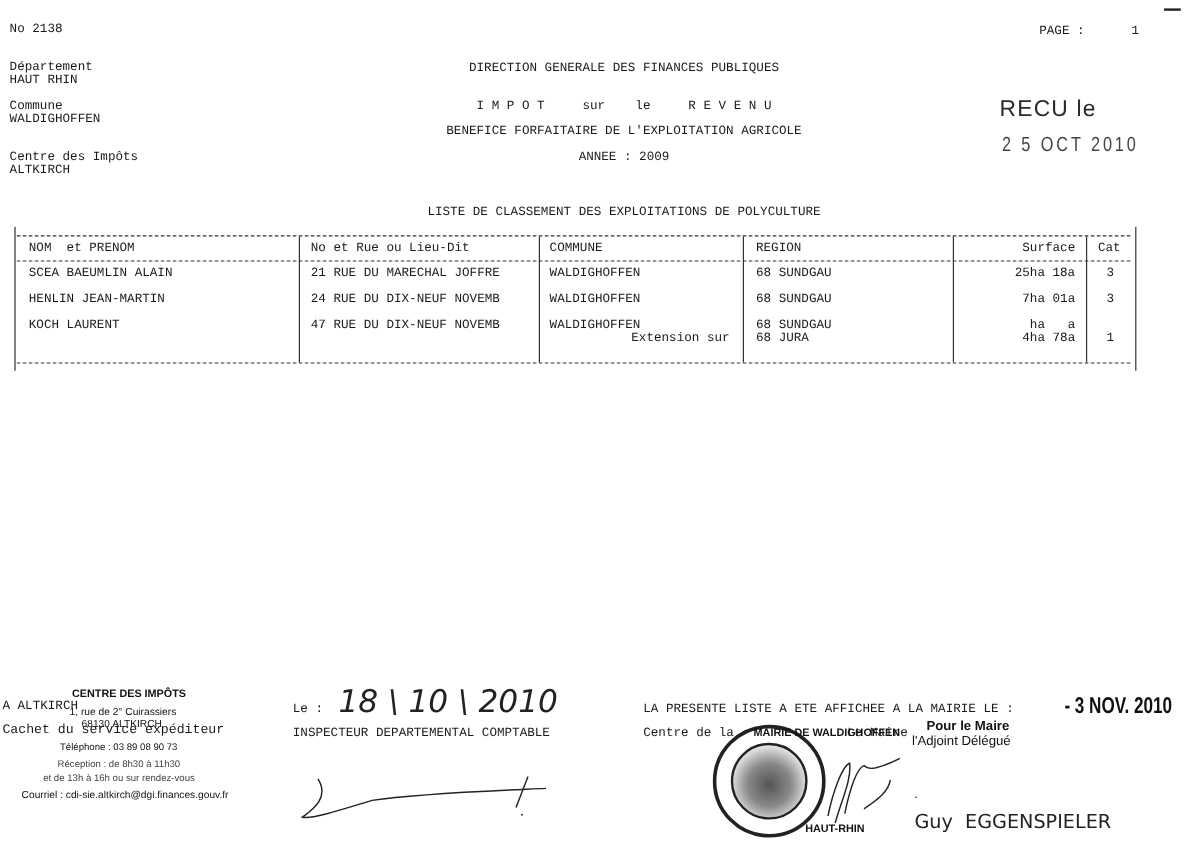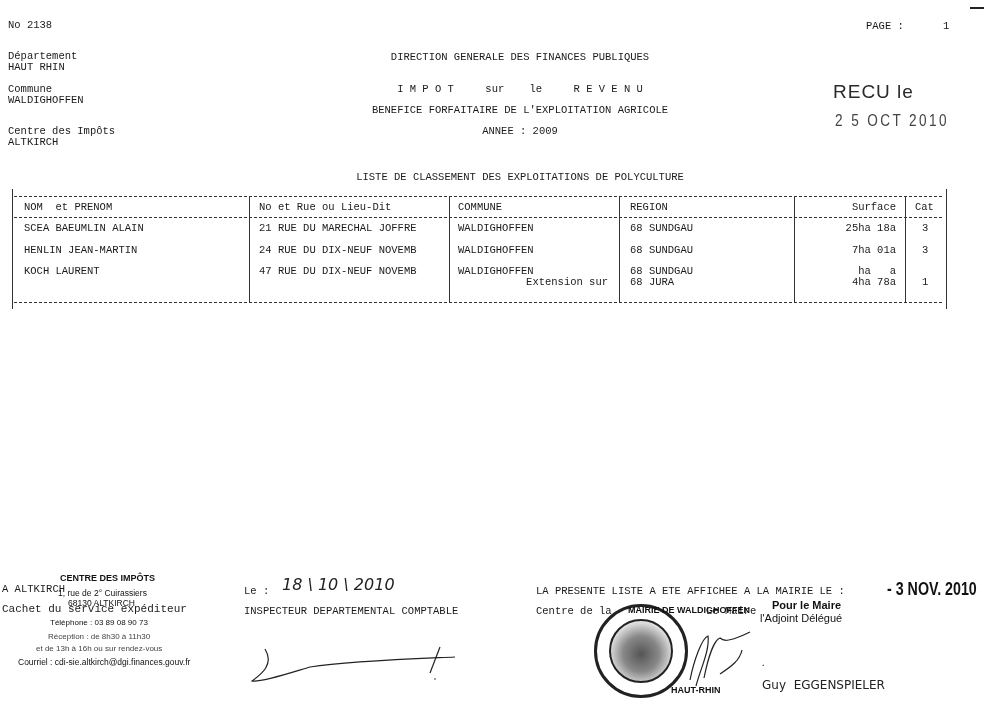--- a/index.html
+++ b/index.html
@@ -105,21 +105,21 @@
   <div class="abs stamp-sans" style="left:68px;top:598px;font-size:8.5px;">68130 ALTKIRCH</div>
   <div class="abs" style="left:2px;top:604px;font-size:11px;">Cachet du service expéditeur</div>
   <div class="abs stamp-sans" style="left:50px;top:617px;font-size:8px;">Téléphone : 03 89 08 90 73</div>
   <div class="abs stamp-sans" style="left:48px;top:631px;font-size:8px;color:#444;">Réception : de 8h30 à 11h30</div>
   <div class="abs stamp-sans" style="left:36px;top:643px;font-size:8px;color:#444;">et de 13h à 16h ou sur rendez-vous</div>
   <div class="abs stamp-sans" style="left:18px;top:657px;font-size:8.5px;">Courriel : cdi-sie.altkirch@dgi.finances.gouv.fr</div>
 </div>
 
 <div>
   <div class="abs" style="left:244px;top:586px;">Le :</div>
-  <div class="abs hand" style="left:282px;top:574px;font-size:16px;line-height:22px;">18 \ 10 \ 2010</div>
+  <div class="abs hand" style="left:282px;top:574px;font-size:26px;line-height:22px;">18 \ 10 \ 2010</div>
   <div class="abs" style="left:244px;top:606px;">INSPECTEUR DEPARTEMENTAL COMPTABLE</div>
   <svg style="position:absolute;left:250px;top:645px;" width="210" height="40">
     <path d="M15 4 C 25 20, 10 30, 2 36 C 10 38, 40 28, 60 22 C 100 16, 160 14, 205 12" stroke="#222" stroke-width="1.2" fill="none"></path>
     <path d="M190 2 L 180 28" stroke="#222" stroke-width="1.2" fill="none"></path>
     <circle cx="185" cy="34" r="0.8" fill="#222"></circle>
   </svg>
 </div>
 
 <div>
   <div class="abs" style="left:536px;top:586px;">LA PRESENTE LISTE A ETE AFFICHEE A LA MAIRIE LE :</div>
@@ -132,14 +132,14 @@
   <div class="seal" style="left:594px;top:604px;width:88px;height:88px;">
     <div style="position:absolute;left:12px;top:12px;width:60px;height:60px;border-radius:50%;border:2px solid #222;background:radial-gradient(circle at 50% 55%, #555 0%, #888 40%, #ddd 70%, #fff 100%);"></div>
     <div class="abs stamp-sans" style="left:14px;top:-2px;font-size:9px;font-weight:bold;margin-left:17px;">MAIRIE DE WALDIGHOFFEN</div>
     <div class="abs stamp-sans" style="left:26px;top:78px;font-size:9px;font-weight:bold;margin-left:48px;">HAUT-RHIN</div>
   </div>
 
   <svg style="position:absolute;left:680px;top:630px;" width="80" height="60">
     <path d="M10 50 C 14 30, 22 8, 28 6 C 30 20, 20 40, 16 56 M24 48 C 28 28, 34 10, 40 8 C 44 12, 50 10, 56 8 C 62 6, 66 4, 70 2 M40 44 C 52 36, 60 30, 62 20" stroke="#222" stroke-width="1.2" fill="none"></path>
   </svg>
   <div class="abs hand" style="left:762px;top:657px;font-size:10px;">.</div>
-  <div class="abs hand" style="left:762px;top:678px;font-size:12px;font-style:normal;line-height:14px;">Guy  EGGENSPIELER</div>
+  <div class="abs hand" style="left:762px;top:678px;font-size:16px;font-style:normal;line-height:14px;">Guy  EGGENSPIELER</div>
 </div>
 
 </body></html>

